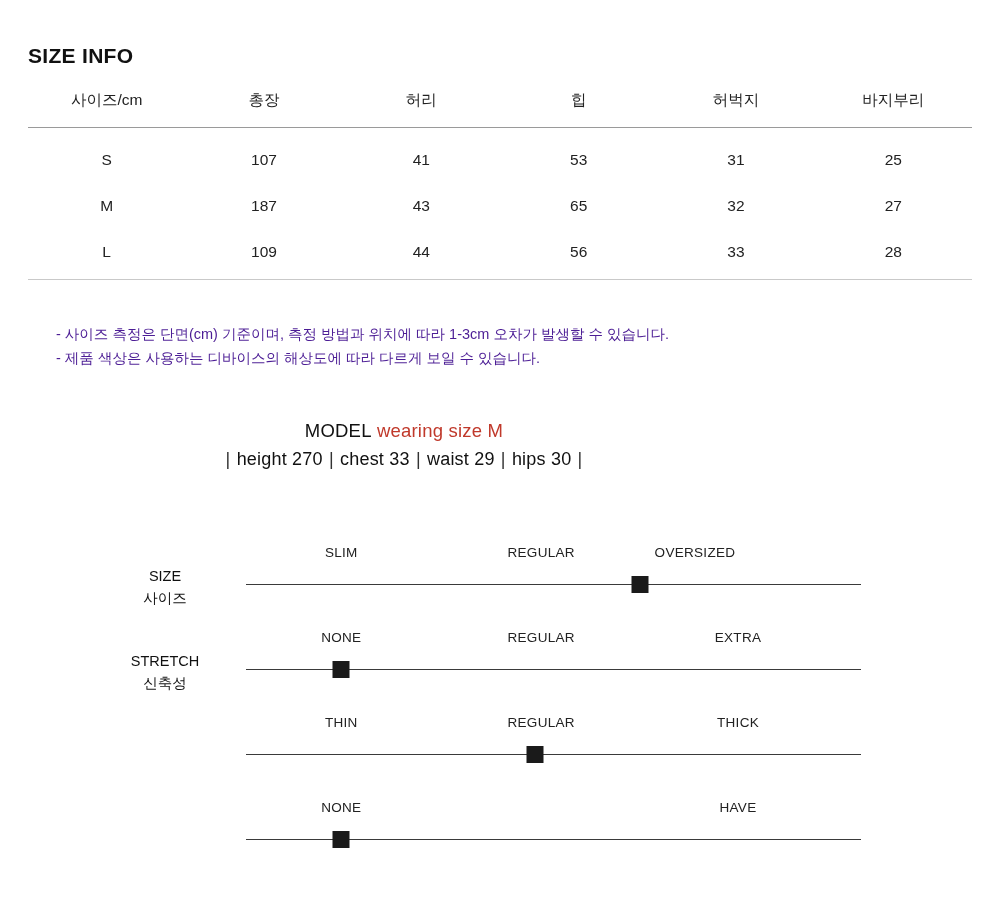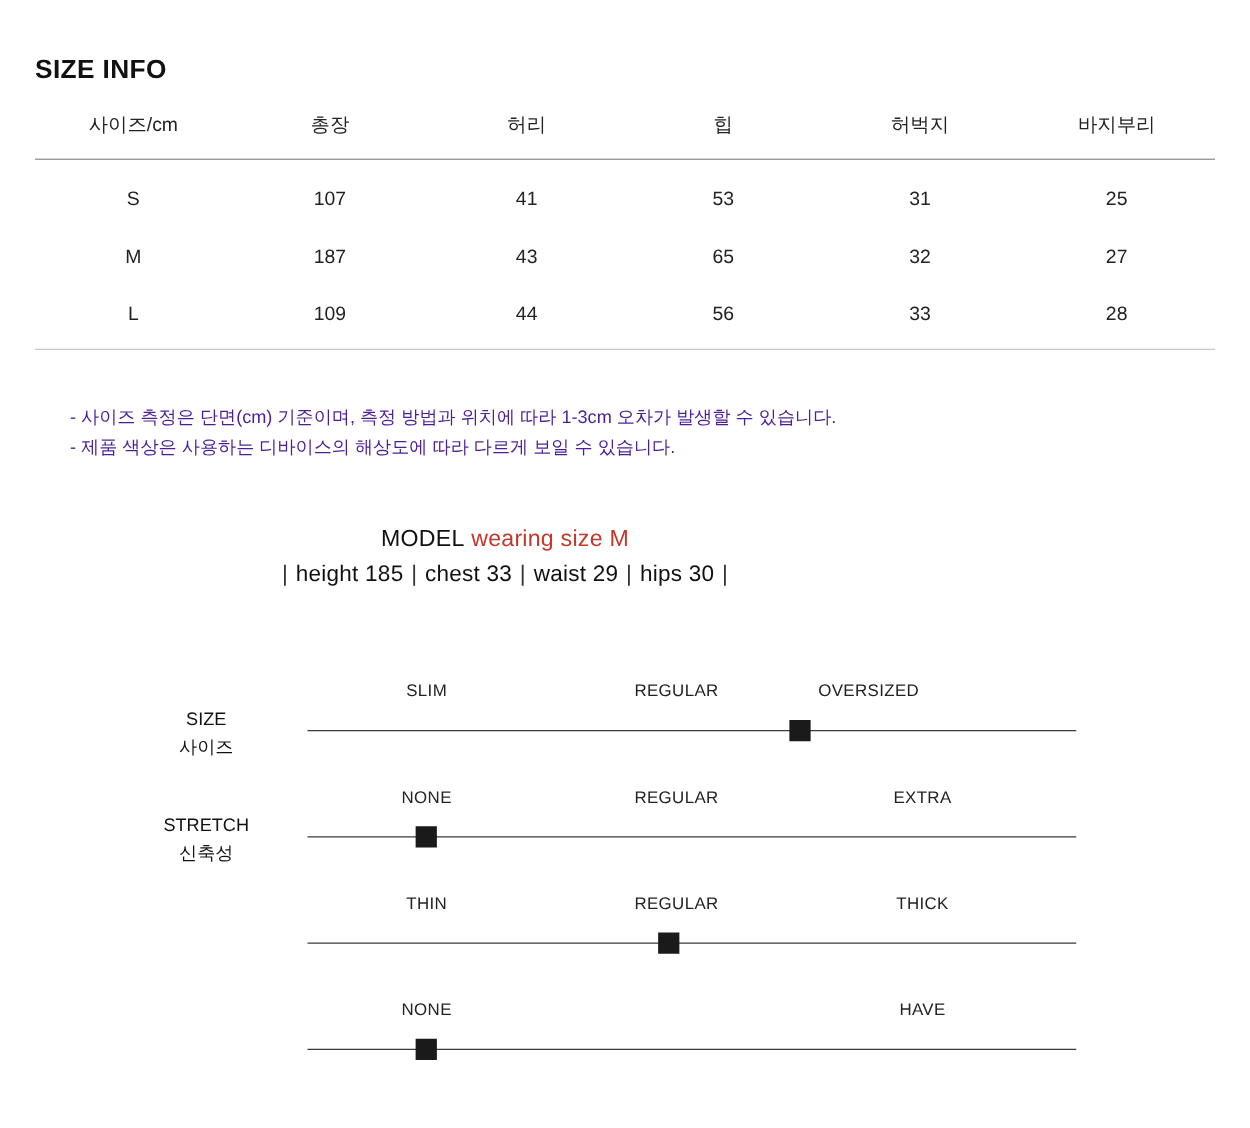--- a/index.html
+++ b/index.html
@@ -233,21 +233,21 @@
     <div class="note-line">- 사이즈 측정은 단면(cm) 기준이며, 측정 방법과 위치에 따라 1-3cm 오차가 발생할 수 있습니다.</div>
     <div class="note-line">- 제품 색상은 사용하는 디바이스의 해상도에 따라 다르게 보일 수 있습니다.</div>
   </div>
 
   <div class="model-block">
     <div class="model-line1">
       <span class="model-word">MODEL</span><span>&nbsp;</span><span class="wearing">wearing size M</span>
     </div>
     <div class="model-line2">
       <span class="sep">|</span>
-      <span>height 185</span>
+      <span>height 270</span>
       <span class="sep">|</span>
       <span>chest 33</span>
       <span class="sep">|</span>
       <span>waist 29</span>
       <span class="sep">|</span>
       <span>hips 30</span>
       <span class="sep">|</span>
     </div>
   </div>
 

